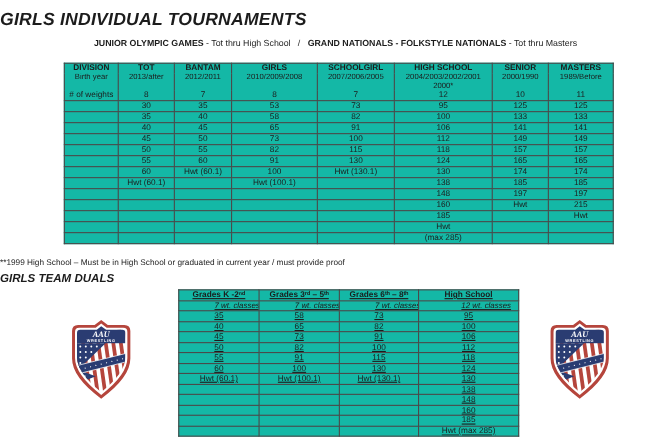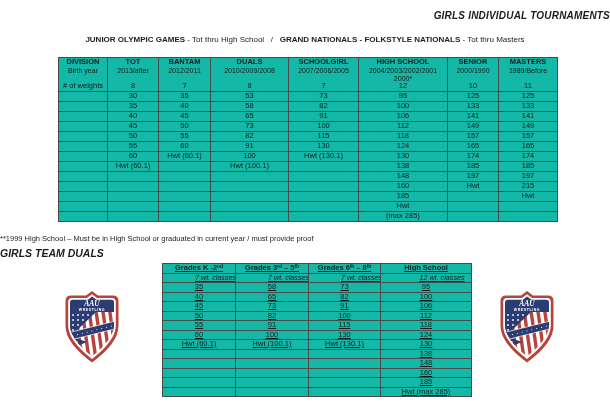--- a/index.html
+++ b/index.html
@@ -1,21 +1,21 @@
 <!DOCTYPE html>
 <html><head>
 <meta charset="utf-8">
 <style>
   html,body{margin:0;padding:0;background:#fff;}
   .page{
     position:relative;width:610px;height:405px;background:#fff;overflow:hidden;
     font-family:"Liberation Sans","DejaVu Sans",sans-serif;color:#1c1c1c;
   }
-  .doc-title{position:absolute;top:10px;left:0;right:0;text-align:right;
-    font-size:10px;font-weight:bold;font-style:italic;letter-spacing:.2px;}
+  .doc-title{position:absolute;top:10px;left:0;right:0;text-align:left;
+    font-size:16px;font-weight:bold;font-style:italic;letter-spacing:.2px;}
   .doc-sub{position:absolute;top:24px;left:0;right:0;text-align:center;font-size:8px;}
   .doc-events{position:absolute;top:35px;left:0;right:0;text-align:center;font-size:8px;white-space:pre;}
   .b{font-weight:bold;}
 
   table{border-collapse:collapse;table-layout:fixed;position:absolute;background:#14b8a6;}
   td{border:1px solid #4a4a4a;text-align:center;font-size:7.5px;padding:0;
      line-height:8.5px;height:9px;overflow:hidden;white-space:nowrap;}
   .t1{left:58px;top:57px;width:499px;}
   .nbb{border-bottom:0;}
   .nbt{border-top:0;}
@@ -52,21 +52,21 @@
         <col style="width:70px">
         <col style="width:89px">
       <col style="width:51px">
         <col style="width:59px">
     </colgroup>
     <tbody id="t1body">
         <tr>
           <td class="b nbb">DIVISION</td>
           <td class="b nbb">TOT</td>
           <td class="b nbb">BANTAM</td>
-          <td class="b nbb">DUALS</td>
+          <td class="b nbb">GIRLS</td>
           <td class="b nbb">SCHOOLGIRL</td>
           <td class="b nbb">HIGH SCHOOL</td>
           <td class="b nbb">SENIOR</td>
           <td class="b nbb">MASTERS</td>
         </tr>
         <tr>
           <td class="nbt nbb bir">Birth year</td>
           <td class="nbt nbb bir">2013/after</td>
           <td class="nbt nbb bir">2012/2011</td>
           <td class="nbt nbb bir">2010/2009/2008</td>

